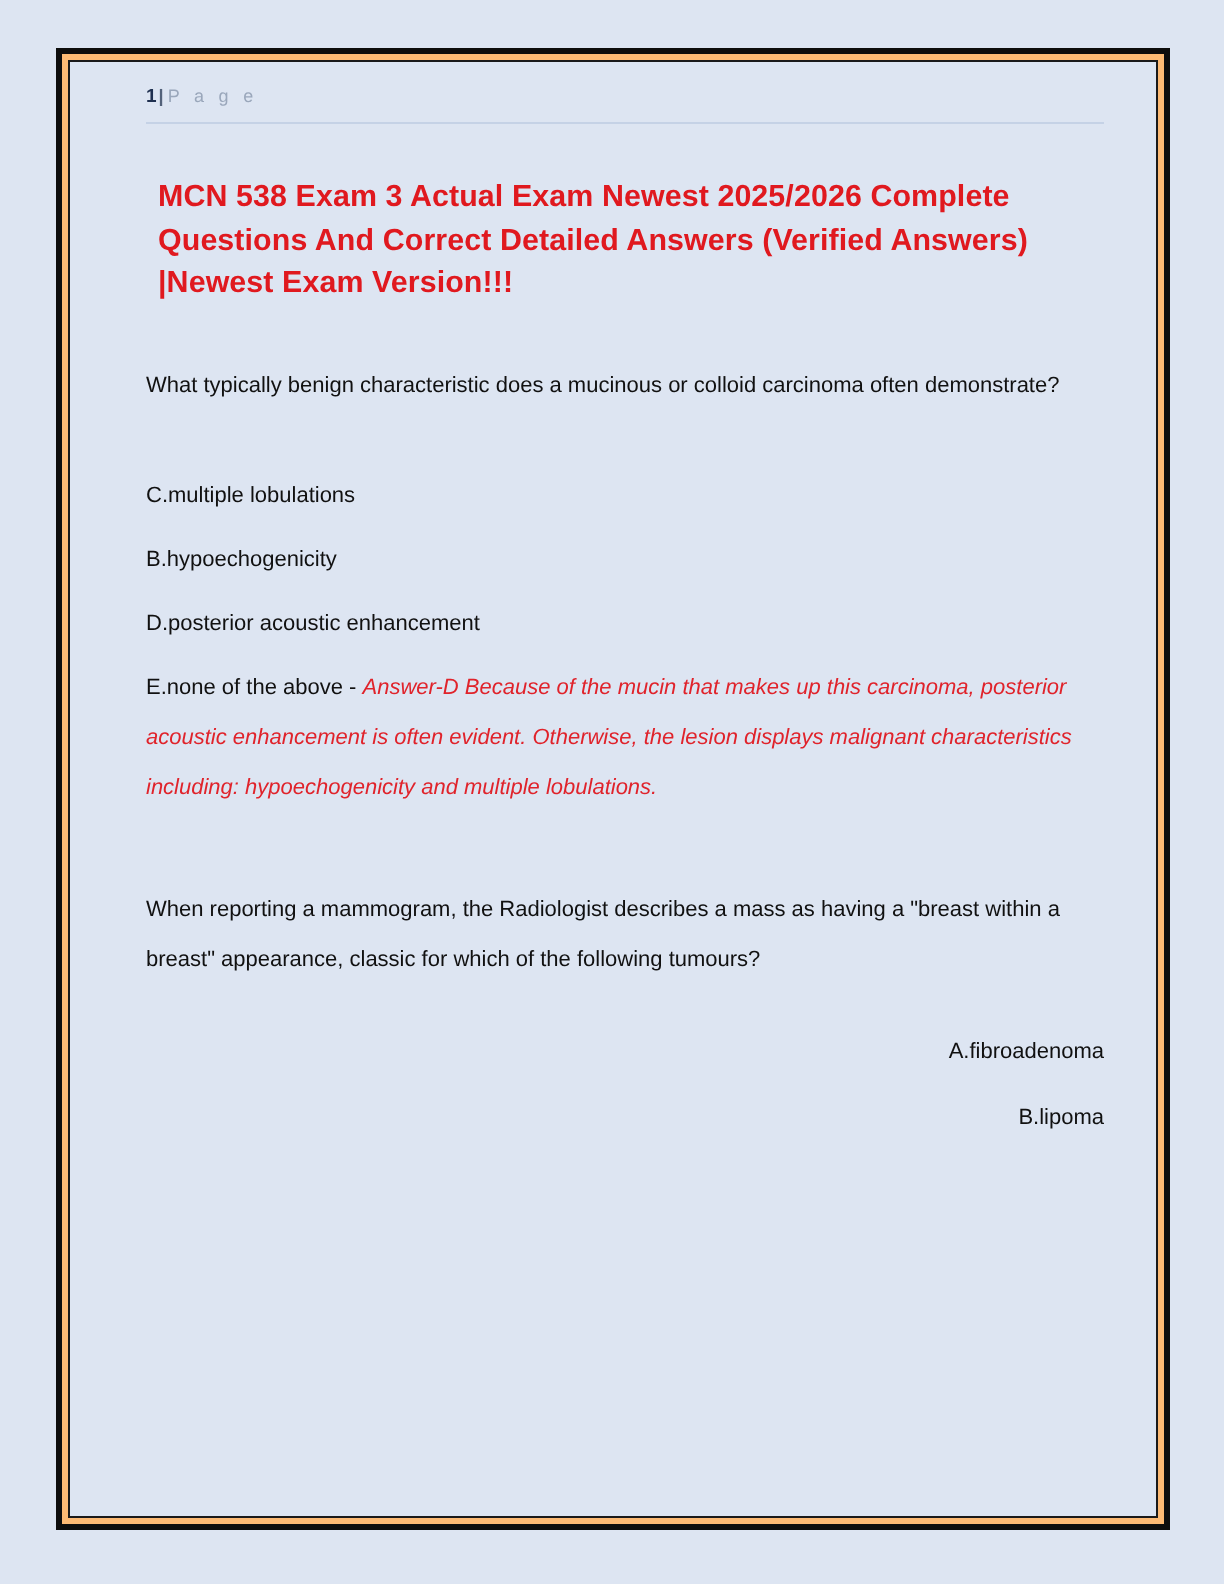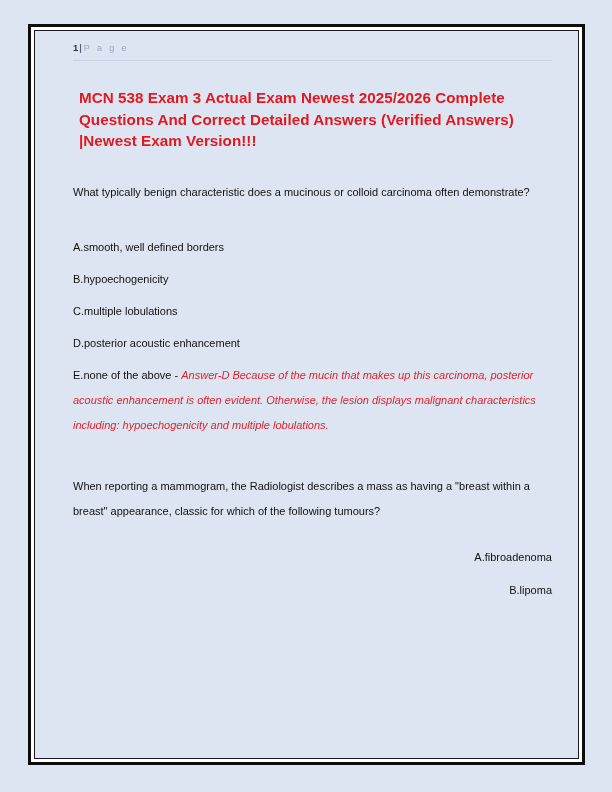--- a/index.html
+++ b/index.html
@@ -16,21 +16,21 @@
 
   
   .page-frame {
     position: absolute;
     left: 28px;
     top: 24px;
     width: 557px;
     height: 741px;
     box-sizing: border-box;
     border: 3px solid #0d0d0d;
-    background: #ffffff;
+    background: #fdba74;
   }
   .page-frame-inner {
     position: absolute;
     left: 3px;
     top: 3px;
     right: 3px;
     bottom: 3px;
     box-sizing: border-box;
     border: 1px solid #1a1a1a;
     background: #dde5f2;
@@ -128,23 +128,22 @@
       </div>
 
       <div class="doc-title">MCN 538 Exam 3 Actual Exam Newest 2025/2026 Complete Questions And Correct Detailed Answers (Verified Answers) |Newest Exam Version!!!</div>
 
       <div class="qa-body">
 
         <p class="question">What typically benign characteristic does a mucinous or colloid carcinoma often demonstrate?</p>
 
         <div class="gap-lg"></div>
 
-        <p class="option">A.smooth, well defined borders</p>
+        <p class="option">C.multiple lobulations</p>
         <p class="option">B.hypoechogenicity</p>
-        <p class="option">C.multiple lobulations</p>
         <p class="option">D.posterior acoustic enhancement</p>
 
         <p class="answer-line"><span>E.none of the above - </span><span class="answer-text">Answer-D Because of the mucin that makes up this carcinoma, posterior acoustic enhancement is often evident. Otherwise, the lesion displays malignant characteristics including: hypoechogenicity and multiple lobulations.</span></p>
 
         <div class="gap-xl"></div>
 
         <p class="question">When reporting a mammogram, the Radiologist describes a mass as having a "breast within a breast" appearance, classic for which of the following tumours?</p>
 
         <div class="gap-md"></div>
 

